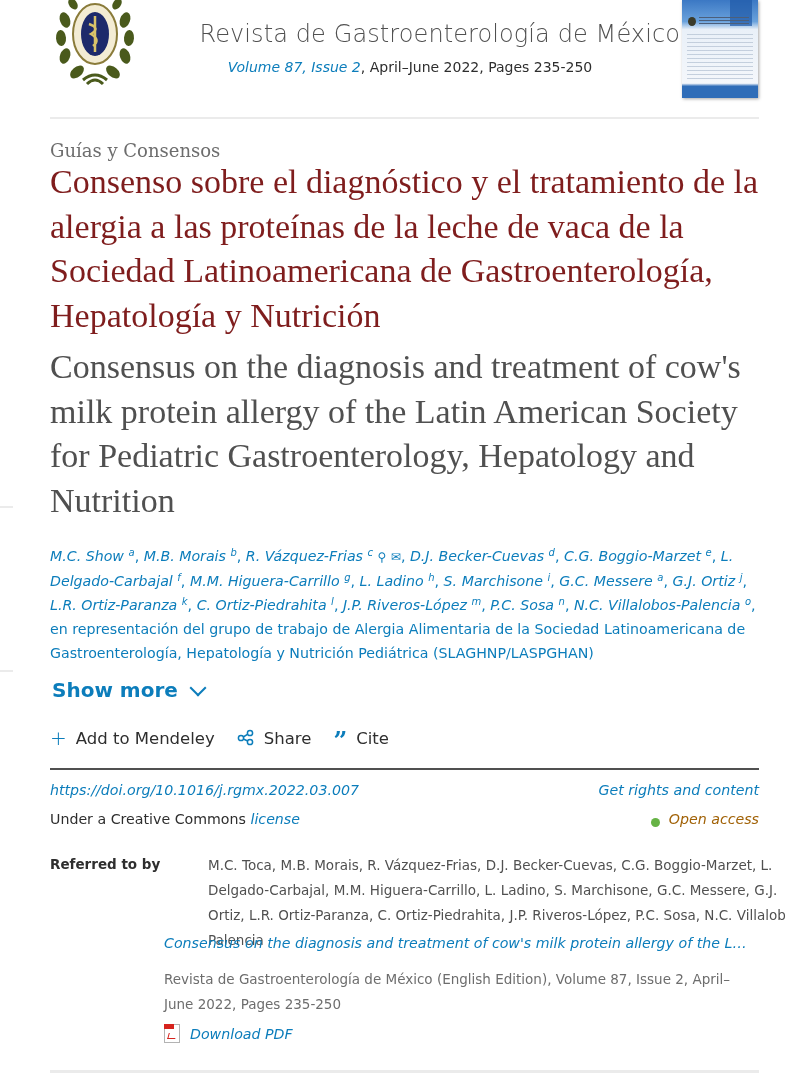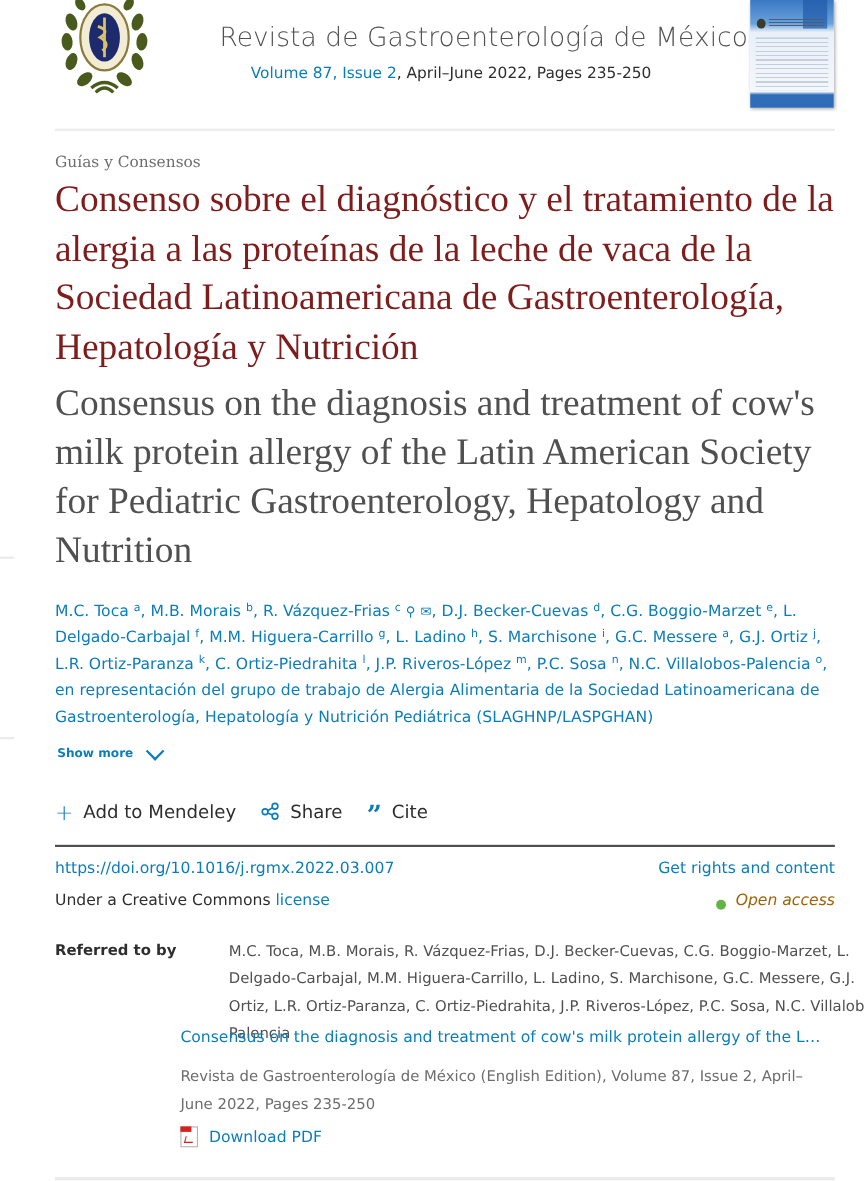--- a/index.html
+++ b/index.html
@@ -7,33 +7,33 @@
 
   
   .journal-logo { position: absolute; left: 53px; top: 0; width: 84px; height: 90px; }
   .journal-cover { position: absolute; left: 682px; top: 0; width: 76px; height: 98px; box-shadow: 1px 1px 3px rgba(0,0,0,0.35); background: linear-gradient(180deg,#3b78c4 0%, #6aa2dc 22%, #e9f0f8 30%, #f4f7fb 85%, #2f6db8 88%, #2f6db8 100%); overflow: hidden; }
   .journal-cover .stripe { position: absolute; right: 6px; top: 0; width: 22px; height: 26px; background: #1f5aa8; opacity: .7; }
   .journal-cover .lines { position: absolute; left: 5px; top: 34px; width: 66px; height: 48px; background: repeating-linear-gradient(180deg, #b9c6d6 0 1px, transparent 1px 4px); opacity: .8; }
   .journal-cover .emblem { position: absolute; left: 6px; top: 17px; width: 8px; height: 9px; border-radius: 50%; background: #3b3b2a; }
   .journal-cover .ctitle { position: absolute; left: 17px; top: 17px; width: 50px; height: 9px; background: repeating-linear-gradient(180deg, #4c5f7a 0 1px, transparent 1px 3px); }
   .journal-title { position: absolute; left: 140px; top: 20px; width: 540px; text-align: right; font-family: "DejaVu Sans", sans-serif; font-size: 24px; color: #505050; font-weight: 300; letter-spacing: 0.1px; }
   .journal-meta { position: absolute; left: 140px; top: 59px; width: 540px; text-align: center; font-size: 14px; color: #2e2e2e; }
-  .link { color: #0c7dbb; text-decoration: none; }
+  .link { color: #0c7dbb; text-decoration: none; font-style: italic; }
 
   .rule-top { position: absolute; left: 50px; top: 117px; width: 709px; height: 2px; background: #ebebeb; }
 
-  .article-type { position: absolute; left: 50px; top: 140px; font-family: "DejaVu Serif", serif; font-size: 14px; color: #6d6d6d; }
+  .article-type { position: absolute; left: 50px; top: 140px; font-family: "DejaVu Serif", serif; font-size: 18px; color: #6d6d6d; }
   .title-es { position: absolute; left: 50px; top: 160px; width: 720px; font-family: "Liberation Serif", serif; font-size: 34px; line-height: 44.5px; color: #7f1d1d; }
   .title-en { position: absolute; left: 50px; top: 345px; width: 720px; font-family: "Liberation Serif", serif; font-size: 34px; line-height: 44.5px; color: #505050; }
 
   .authors { position: absolute; left: 50px; top: 544px; width: 712px; font-size: 14.2px; line-height: 24px; color: #0c7dbb; }
   .authors sup { font-size: 10px; vertical-align: 5px; line-height: 0; }
   .authors .ico { display: inline-block; font-size: 12px; color: #0c7dbb; }
 
-  .show-more { position: absolute; left: 52px; top: 678px; font-size: 11px; font-weight: bold; color: #0c7dbb; display: flex; align-items: center; gap: 8px; cursor: pointer; }
+  .show-more { position: absolute; left: 52px; top: 678px; font-size: 20px; font-weight: bold; color: #0c7dbb; display: flex; align-items: center; gap: 8px; cursor: pointer; }
   .chev { width: 10px; height: 10px; border-right: 2px solid #0c7dbb; border-bottom: 2px solid #0c7dbb; transform: rotate(45deg); margin-top: -4px; margin-left: 6px; }
 
   .actions { position: absolute; left: 50px; top: 723px; display: flex; align-items: center; font-size: 16.5px; color: #2e2e2e; }
   .action { display: flex; align-items: center; gap: 9px; margin-right: 22px; cursor: pointer; }
   .action .aico { color: #0c7dbb; font-size: 20px; line-height: 1; }
 
   .rule-dark { position: absolute; left: 50px; top: 768px; width: 709px; height: 2px; background: #505050; }
 
   .doi { position: absolute; left: 50px; top: 782px; font-size: 14.2px; text-align: right; }
   .rights { position: absolute; right: 27px; top: 782px; font-size: 14.2px; }
@@ -93,21 +93,21 @@
 
 <div class="rule-top"></div>
 <div class="side-tick1"></div>
 <div class="side-tick2"></div>
 
 <div class="article-type">Guías y Consensos</div>
 <h1 class="title-es" style="margin:0;font-weight:normal;">Consenso sobre el diagnóstico y el tratamiento de la alergia a las proteínas de la leche de vaca de la Sociedad Latinoamericana de Gastroenterología, Hepatología y Nutrición</h1>
 <h2 class="title-en" style="margin:0;font-weight:normal;">Consensus on the diagnosis and treatment of cow's milk protein allergy of the Latin American Society for Pediatric Gastroenterology, Hepatology and Nutrition</h2>
 
 <div class="authors">
-  <a class="link"><span>M.C. Toca</span> <sup>a</sup></a>,
+  <a class="link"><span>M.C. Show</span> <sup>a</sup></a>,
   <a class="link"><span>M.B. Morais</span> <sup>b</sup></a>,
   <a class="link"><span>R. Vázquez-Frias</span> <sup>c</sup> <span class="ico">⚲</span> <span class="ico">✉</span></a>,
   <a class="link"><span>D.J. Becker-Cuevas</span> <sup>d</sup></a>,
   <a class="link"><span>C.G. Boggio-Marzet</span> <sup>e</sup></a>,
   <a class="link"><span>L. Delgado-Carbajal</span> <sup>f</sup></a>,
   <a class="link"><span>M.M. Higuera-Carrillo</span> <sup>g</sup></a>,
   <a class="link"><span>L. Ladino</span> <sup>h</sup></a>,
   <a class="link"><span>S. Marchisone</span> <sup>i</sup></a>,
   <a class="link"><span>G.C. Messere</span> <sup>a</sup></a>,
   <a class="link"><span>G.J. Ortiz</span> <sup>j</sup></a>,

